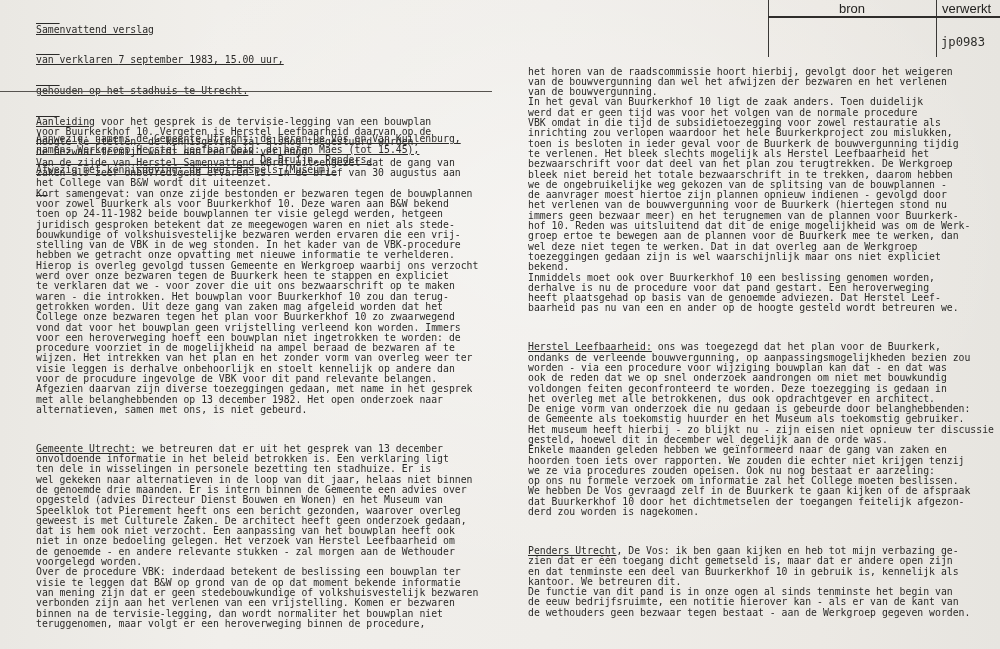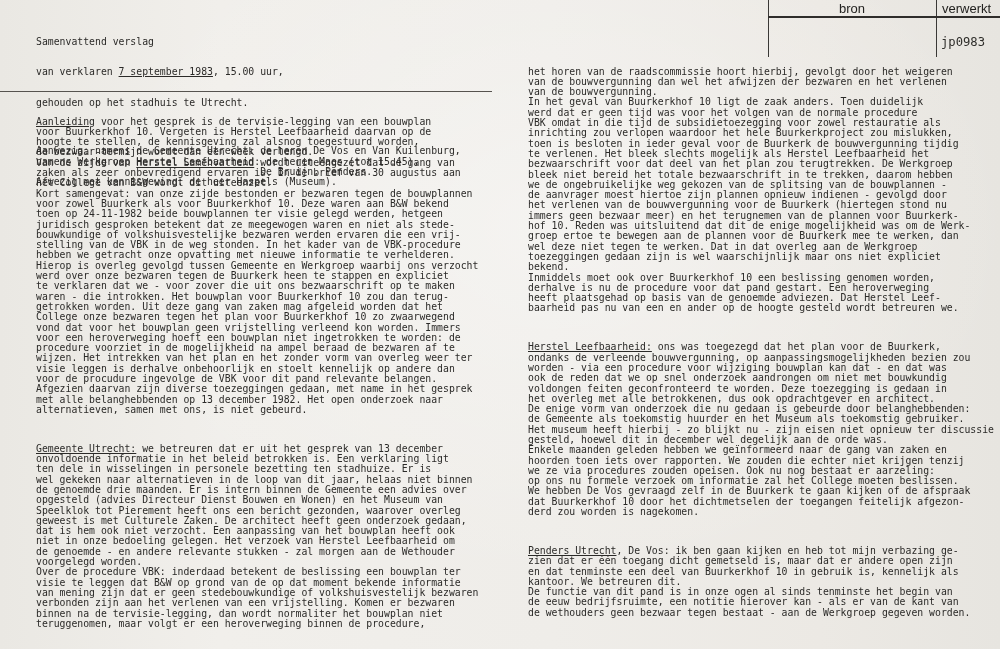--- a/index.html
+++ b/index.html
@@ -7,21 +7,21 @@
     position:relative; width:1000px; height:649px; overflow:hidden;
     background:
       radial-gradient(ellipse at 55% 35%, rgba(255,255,255,.35), rgba(255,255,255,0) 60%),
       linear-gradient(90deg, #eae8e3 0%, #f1efeb 22%, #efede9 55%, #ece9e4 82%, #e7e5e0 100%);
     font-family:"DejaVu Sans Mono","Liberation Mono",monospace;
     color:#2b2a28;
   }
   .mono { white-space:pre; font-size:9.8px; line-height:10.3px; }
   .para { margin:0 0 8px 0; }
   .u { text-decoration:underline; text-underline-offset:1px; }
-  .header-block { position:absolute; left:36px; top:16px; }
+  .header-block { position:absolute; left:36px; top:4px;text-decoration:underline; }
   .attendees { margin-top:17px; }
   .rule { position:absolute; left:0; top:91px; width:492px; height:1px; background:#56534f; }
   .col-left  { position:absolute; left:36px;  top:96px; width:470px; }
   .col-right { position:absolute; left:528px; top:46px; width:470px; }
 
   
   .stamp-vline1 { position:absolute; left:768px; top:0; width:1px; height:57px; background:#3a3836; }
   .stamp-vline2 { position:absolute; left:936px; top:0; width:1px; height:57px; background:#3a3836; }
   .stamp-hline  { position:absolute; left:768px; top:16px; width:232px; height:2px; background:#2f2d2b; }
   .stamp-head { position:absolute; top:1px; font-family:"Liberation Sans","DejaVu Sans",sans-serif; font-size:13px; color:#232220; }

